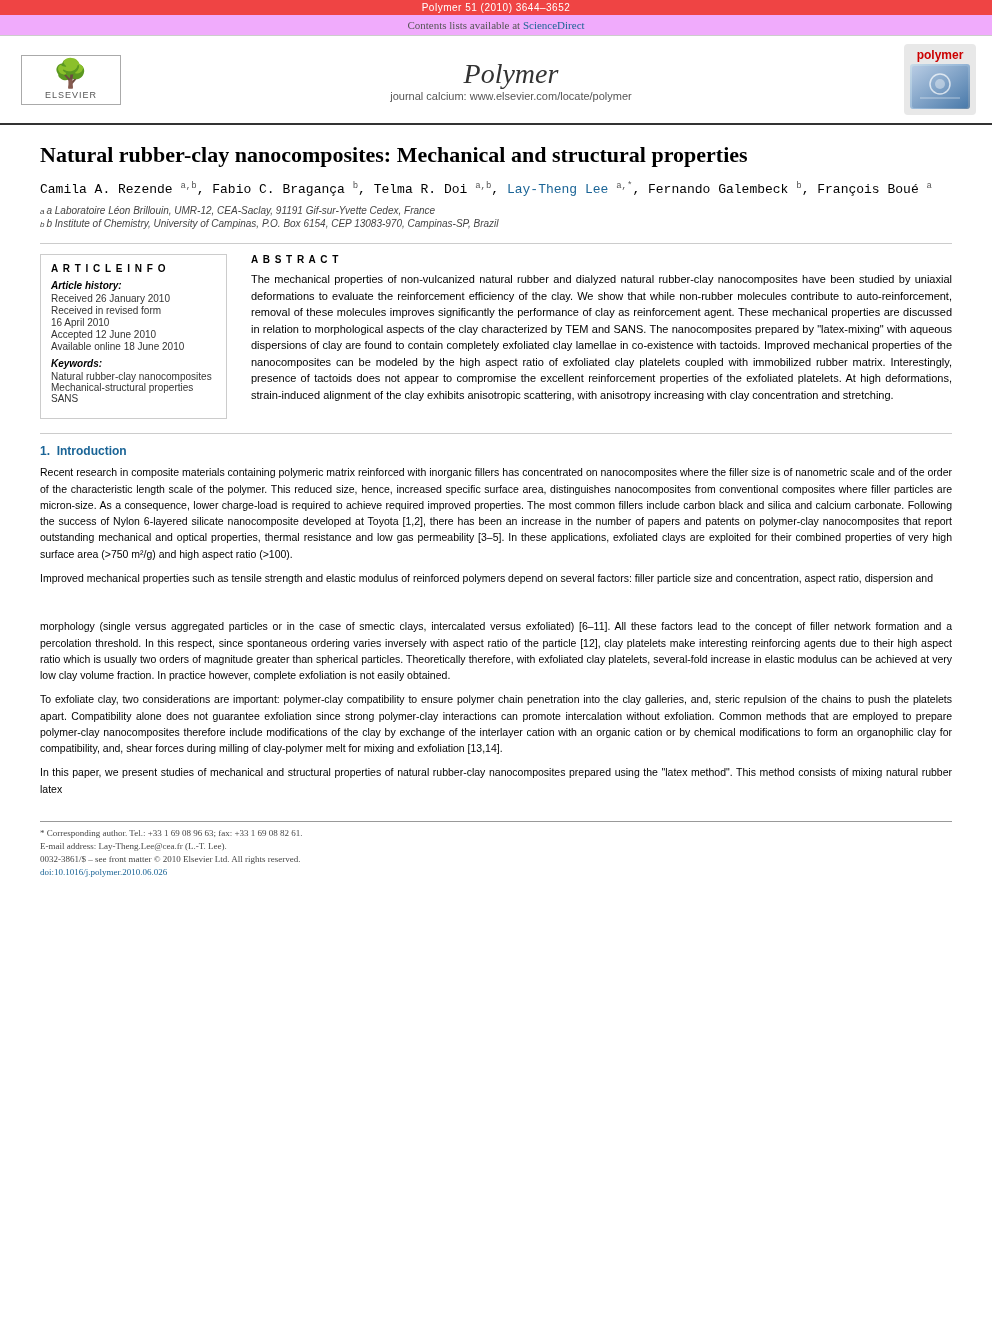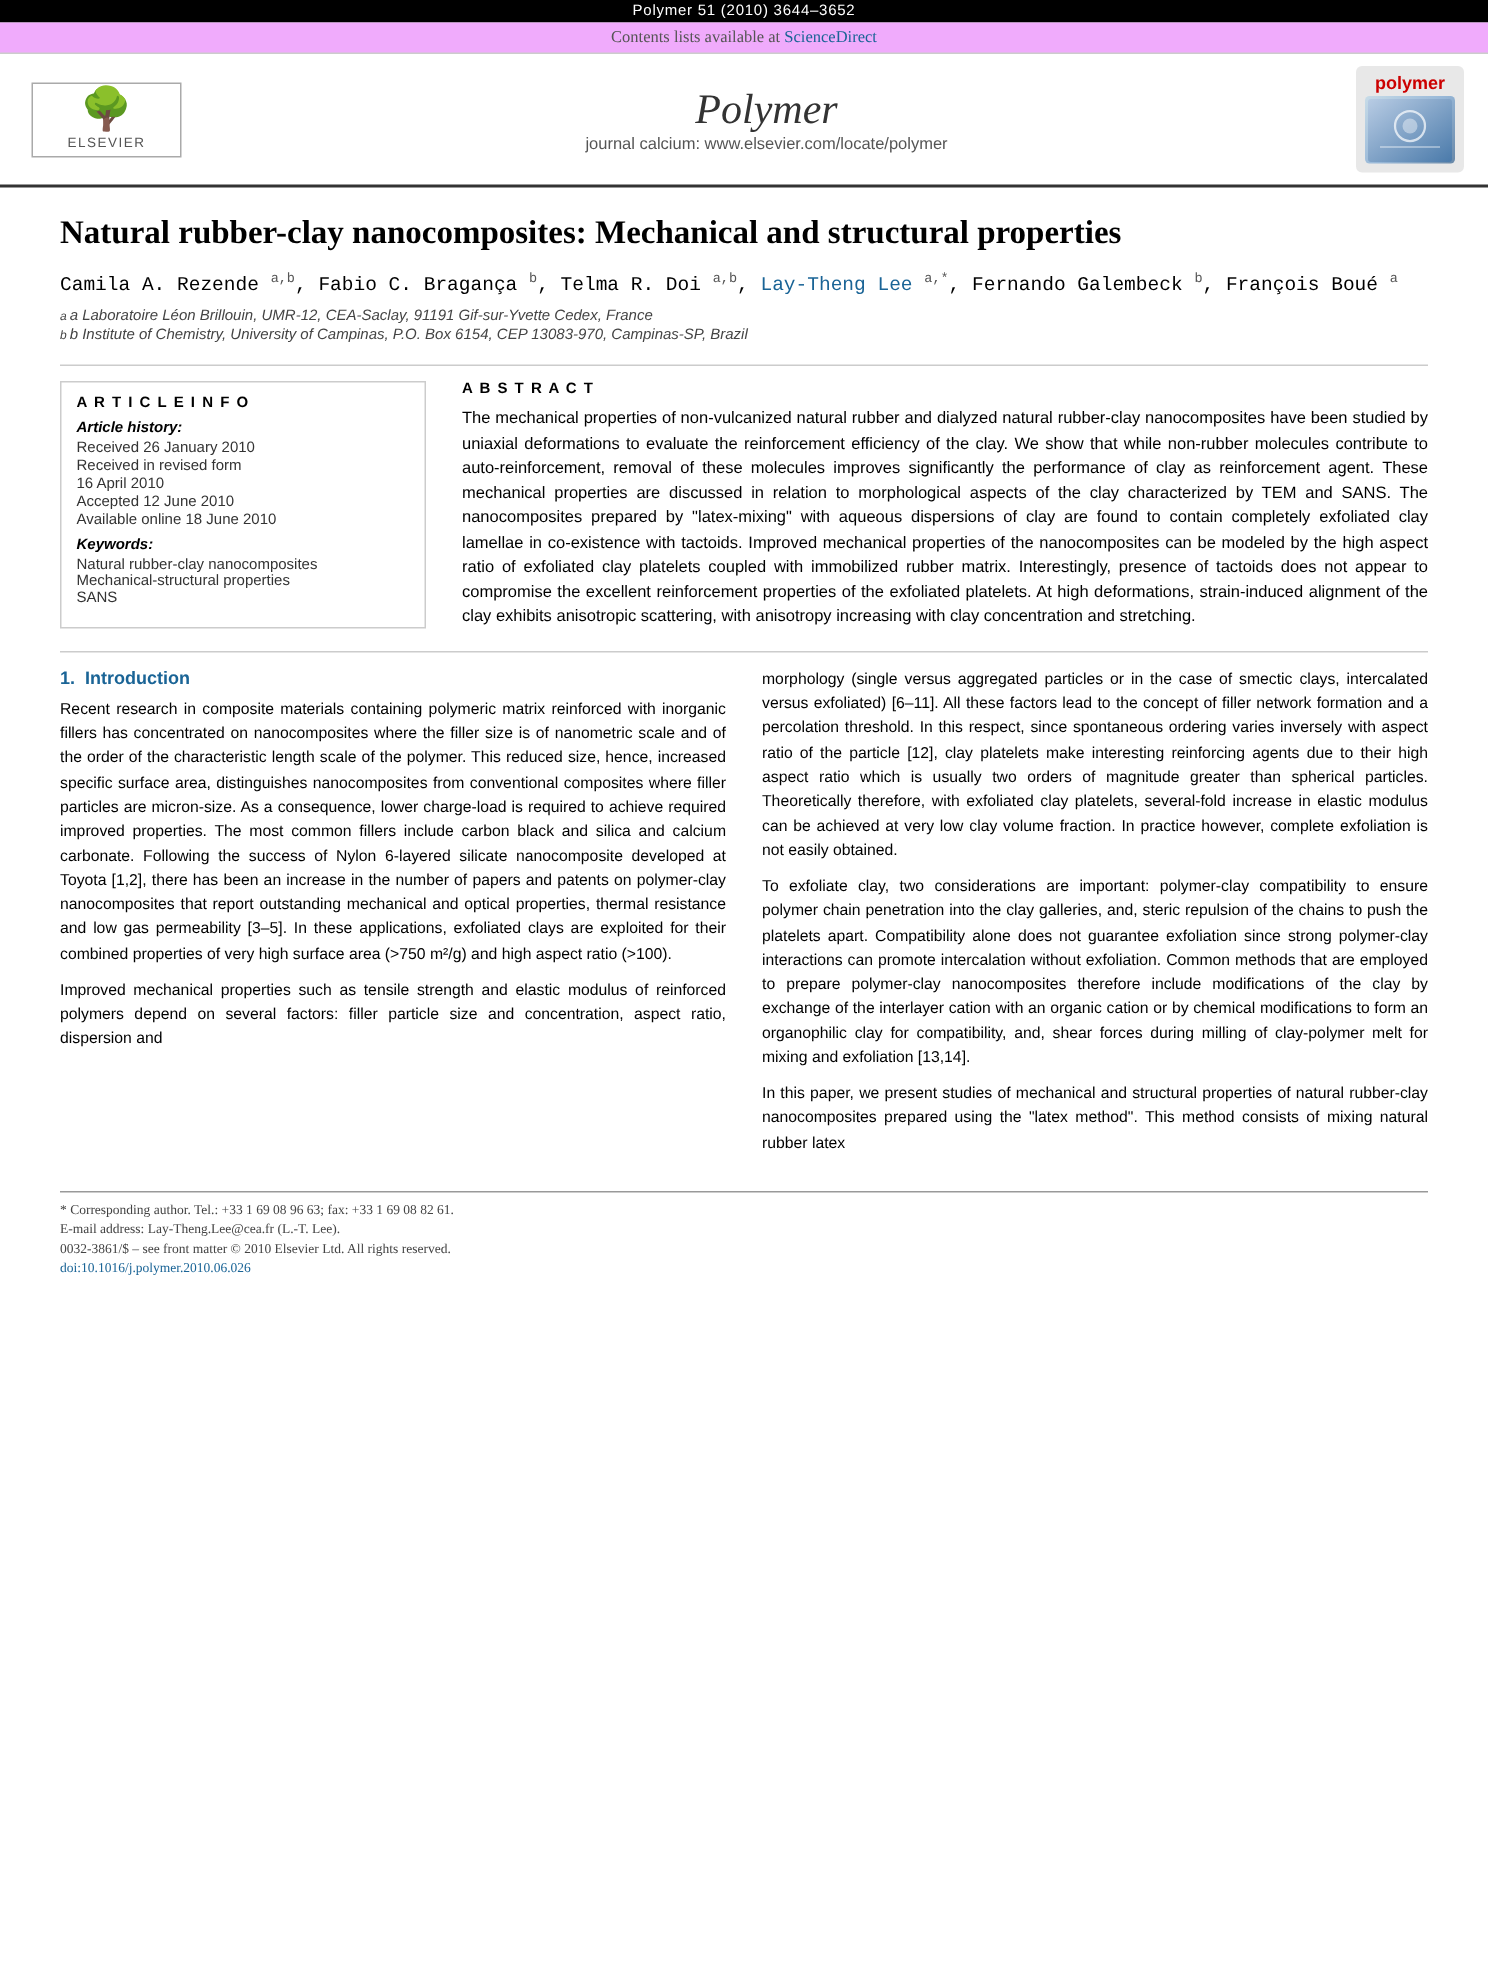--- a/index.html
+++ b/index.html
@@ -157,21 +157,21 @@
       margin: 10px 0;
     }
 
     
     .two-col {
       display: flex;
       gap: 24px;
       margin-bottom: 14px;
     }
     .col-left {
-      width: 244px;
+      width: 187px;
       flex-shrink: 0;
     }
     .col-right {
       flex: 1;
     }
 
     
     .article-info-section {
       border: 1px solid #ccc;
       padding: 8px 10px;
@@ -231,20 +231,21 @@
       font-family: Arial, sans-serif;
       color: #555;
       margin-top: 8px;
     }
 
     
     .body-content {
       display: flex;
       gap: 24px;
       margin-top: 8px;
+      flex-direction: column;
     }
     .body-col {
       flex: 1;
     }
 
     .section-heading {
       font-size: 12px;
       font-weight: bold;
       font-family: Arial, sans-serif;
       color: #1a6496;
@@ -270,21 +271,21 @@
       color: #444;
     }
     .footer-note {
       margin-bottom: 3px;
     }
     .footer-doi {
       color: #1a6496;
     }
 
     .page-num-bar {
-      background: #000000;
+      background: #ef4444;
       color: #fff;
       text-align: center;
       font-family: Arial, sans-serif;
       font-size: 10px;
       padding: 2px 8px;
       letter-spacing: 0.5px;
     }
   </style>
 </head>
 <body>

